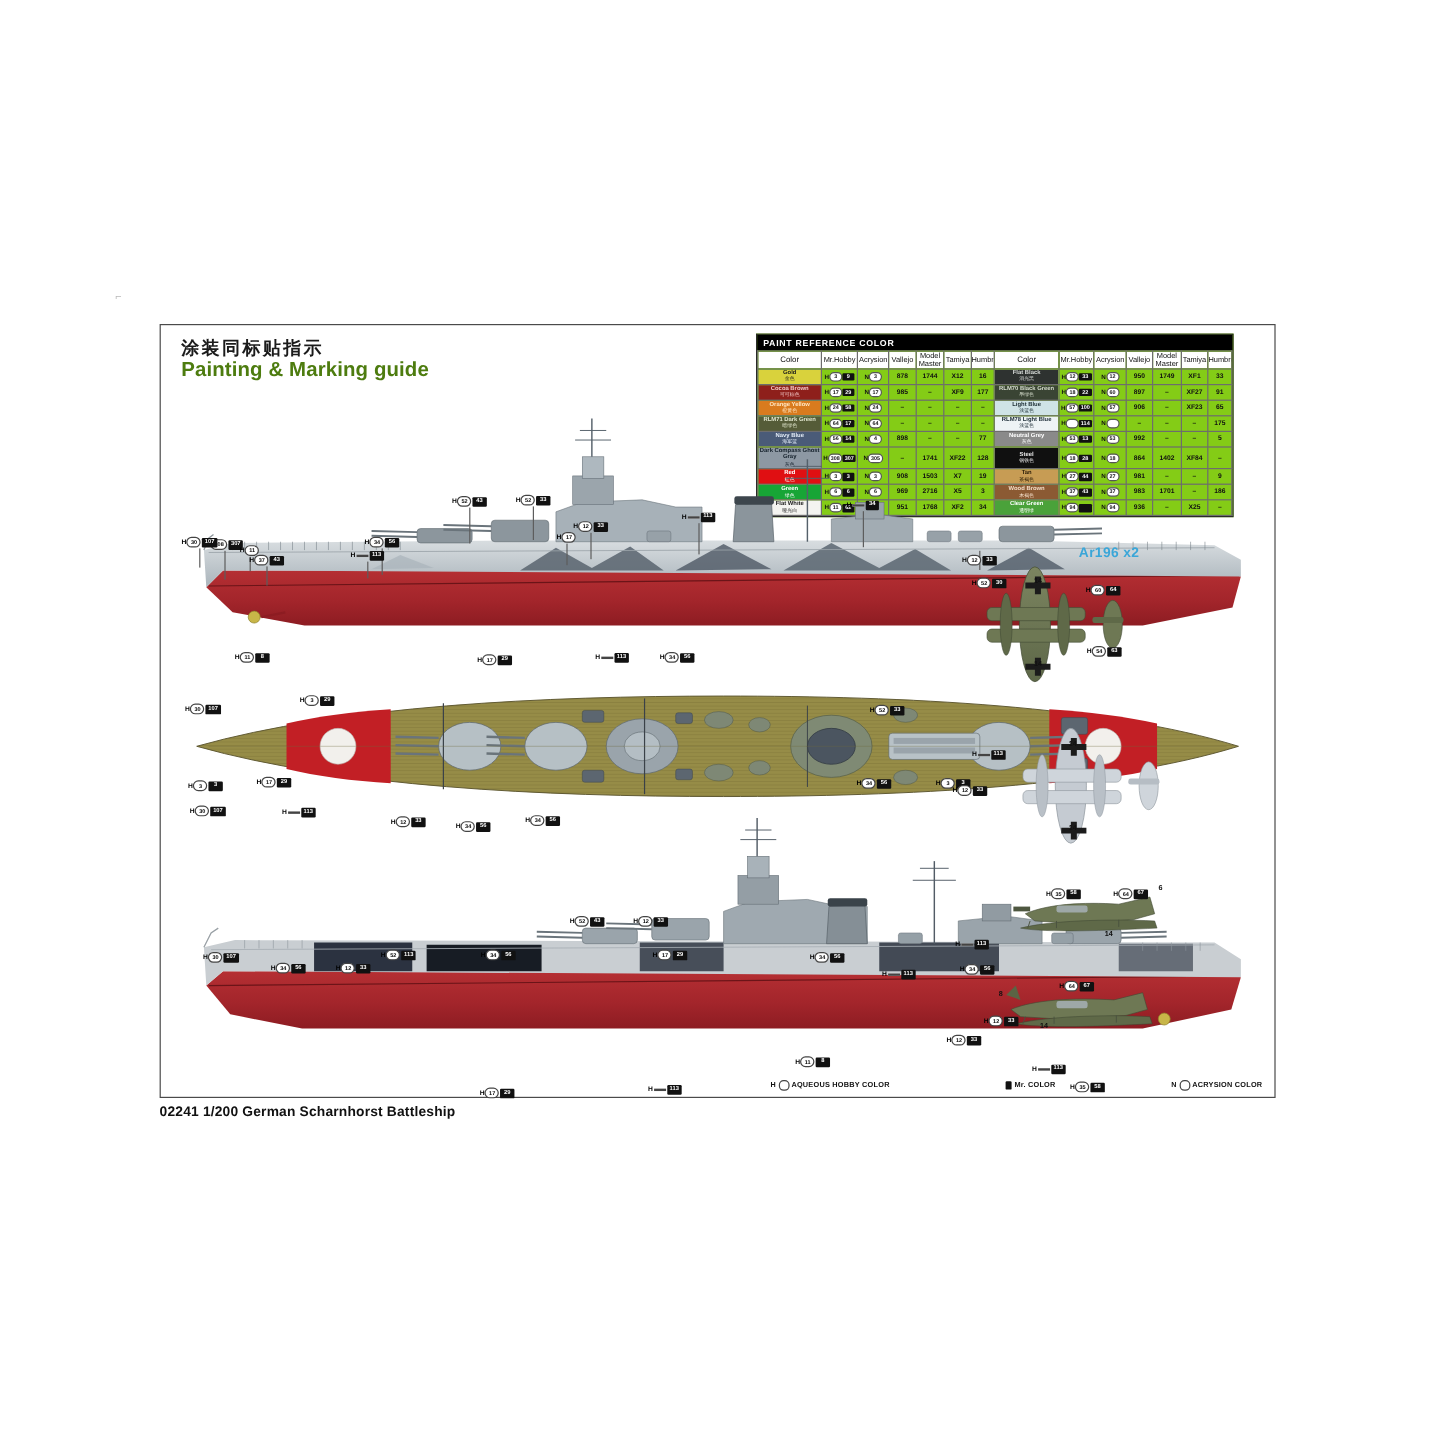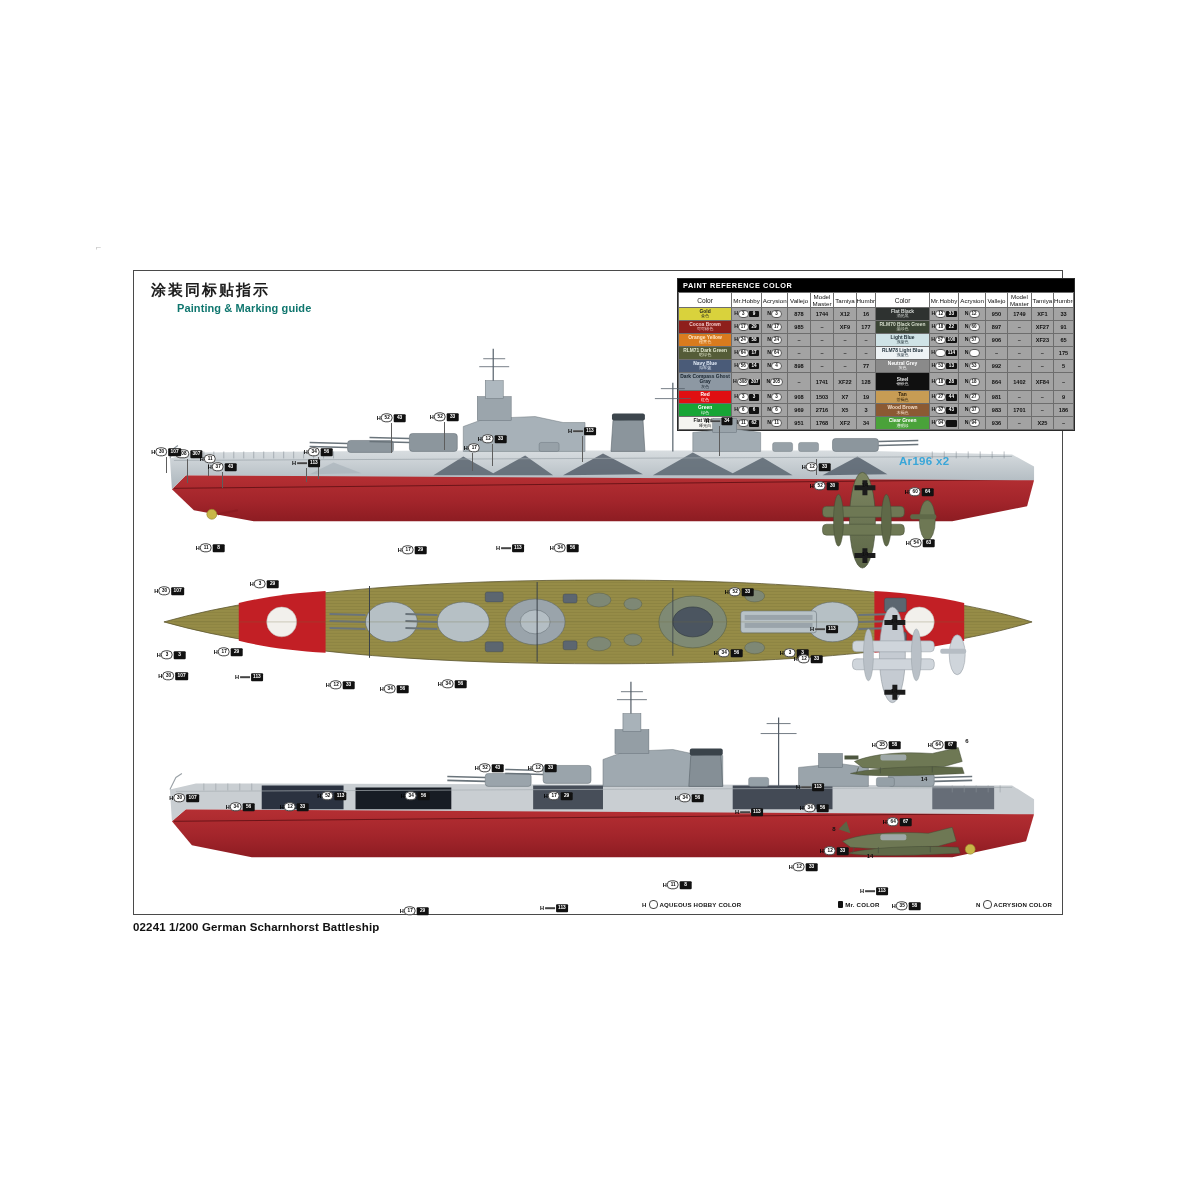--- a/index.html
+++ b/index.html
@@ -10,24 +10,24 @@
   
   .cropmark{position:absolute;color:#b8b8b8;font-size:9px;line-height:9px;}
 
   
   #sheet{position:absolute;left:133px;top:270px;width:930px;height:645px;
          border:1.4px solid #4a4a4a;background:#ffffff;box-sizing:border-box;}
 
   
   #title{position:absolute;left:17px;top:10px;}
   #title .cn{font-family:"DejaVu Sans",sans-serif;font-size:15px;font-weight:700;color:#1b1b1b;letter-spacing:2px;line-height:18px;}
-  #title .en{font-size:11px;font-weight:700;color:#0f766e;line-height:16px;margin-top:1px;letter-spacing:.1px;margin-left:26px;}
+  #title .en{font-size:17px;font-weight:700;color:#4d7c0f;line-height:16px;margin-top:1px;letter-spacing:.1px;}
 
   
-  #paint-table{position:absolute;left:543px;top:7px;width:398px;border:1.1px solid #2a2a2a;background:#a3a3a3;box-sizing:border-box;}
+  #paint-table{position:absolute;left:496px;top:7px;width:398px;border:1.1px solid #2a2a2a;background:#84cc16;box-sizing:border-box;}
   #paint-head{background:#000;color:#fff;font-size:7.3px;font-weight:700;letter-spacing:.6px;padding:2px 0 2px 5px;}
   table.pt{border-collapse:collapse;width:100%;table-layout:fixed;}
   table.pt td,table.pt th{border:0.55px solid #6d6d6d;font-size:5.6px;text-align:center;
       padding:0;height:11.6px;vertical-align:middle;color:#111;font-weight:700;overflow:hidden;}
   table.pt th{font-size:6.2px;font-weight:400;background:#fff;height:13px;}
   .chead{font-size:6.6px !important;font-weight:400 !important;}
   .sw{padding:0 !important;}
   .sw .nm{font-size:4.9px;font-weight:700;line-height:5.4px;padding-top:1px;}
   .sw .cn{font-family:"DejaVu Sans",sans-serif;font-size:4.1px;font-weight:400;line-height:4.6px;padding-bottom:1px;}
   .codebox{display:inline-block;background:#111;color:#fff;font-size:4.6px;font-weight:700;

